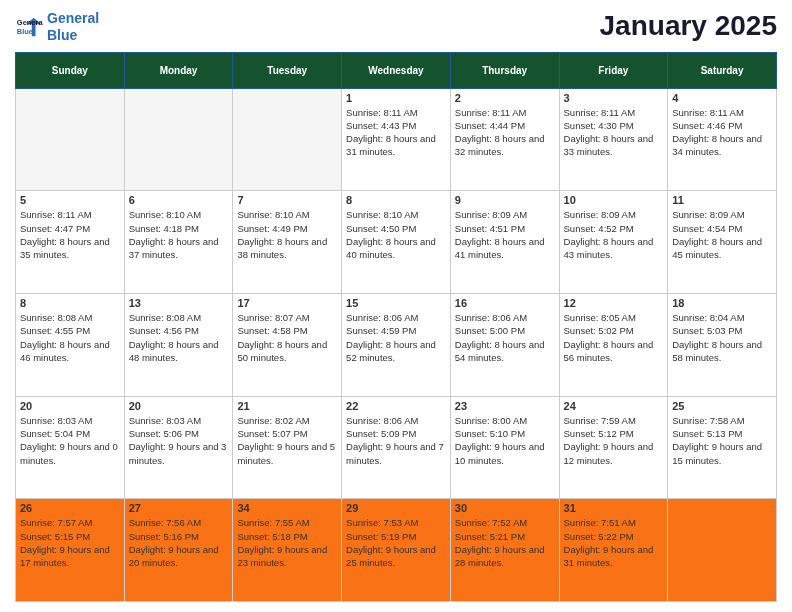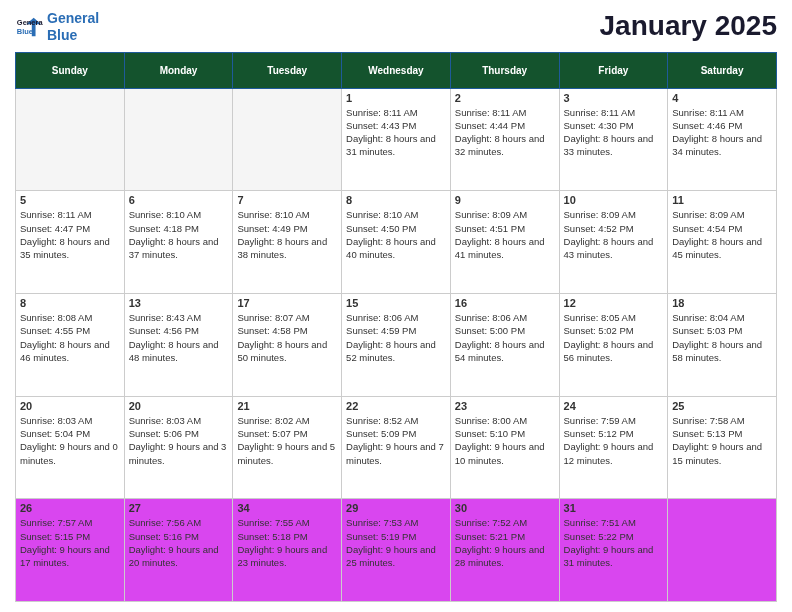--- a/index.html
+++ b/index.html
@@ -75,21 +75,21 @@
       padding: 3px 4px;
       font-size: 9.5px;
       color: #333;
       height: 82px;
       background: #fff;
     }
     .calendar td.empty {
       background: #f5f5f5;
     }
     .calendar td.last-row {
-      background: #d946ef;
+      background: #f97316;
     }
     .day-number {
       font-weight: bold;
       font-size: 11px;
       margin-bottom: 2px;
       display: block;
     }
     .day-info {
       line-height: 1.4;
     }
@@ -206,21 +206,21 @@
         </tr>
         <tr>
           <td>
             <span class="day-number">8</span>
             <div class="day-info">Sunrise: 8:08 AM
 Sunset: 4:55 PM
 Daylight: 8 hours and 46 minutes.</div>
           </td>
           <td>
             <span class="day-number">13</span>
-            <div class="day-info">Sunrise: 8:43 AM
+            <div class="day-info">Sunrise: 8:08 AM
 Sunset: 4:56 PM
 Daylight: 8 hours and 48 minutes.</div>
           </td>
           <td>
             <span class="day-number">17</span>
             <div class="day-info">Sunrise: 8:07 AM
 Sunset: 4:58 PM
 Daylight: 8 hours and 50 minutes.</div>
           </td>
           <td>
@@ -262,21 +262,21 @@
 Daylight: 9 hours and 3 minutes.</div>
           </td>
           <td>
             <span class="day-number">21</span>
             <div class="day-info">Sunrise: 8:02 AM
 Sunset: 5:07 PM
 Daylight: 9 hours and 5 minutes.</div>
           </td>
           <td>
             <span class="day-number">22</span>
-            <div class="day-info">Sunrise: 8:52 AM
+            <div class="day-info">Sunrise: 8:06 AM
 Sunset: 5:09 PM
 Daylight: 9 hours and 7 minutes.</div>
           </td>
           <td>
             <span class="day-number">23</span>
             <div class="day-info">Sunrise: 8:00 AM
 Sunset: 5:10 PM
 Daylight: 9 hours and 10 minutes.</div>
           </td>
           <td>

